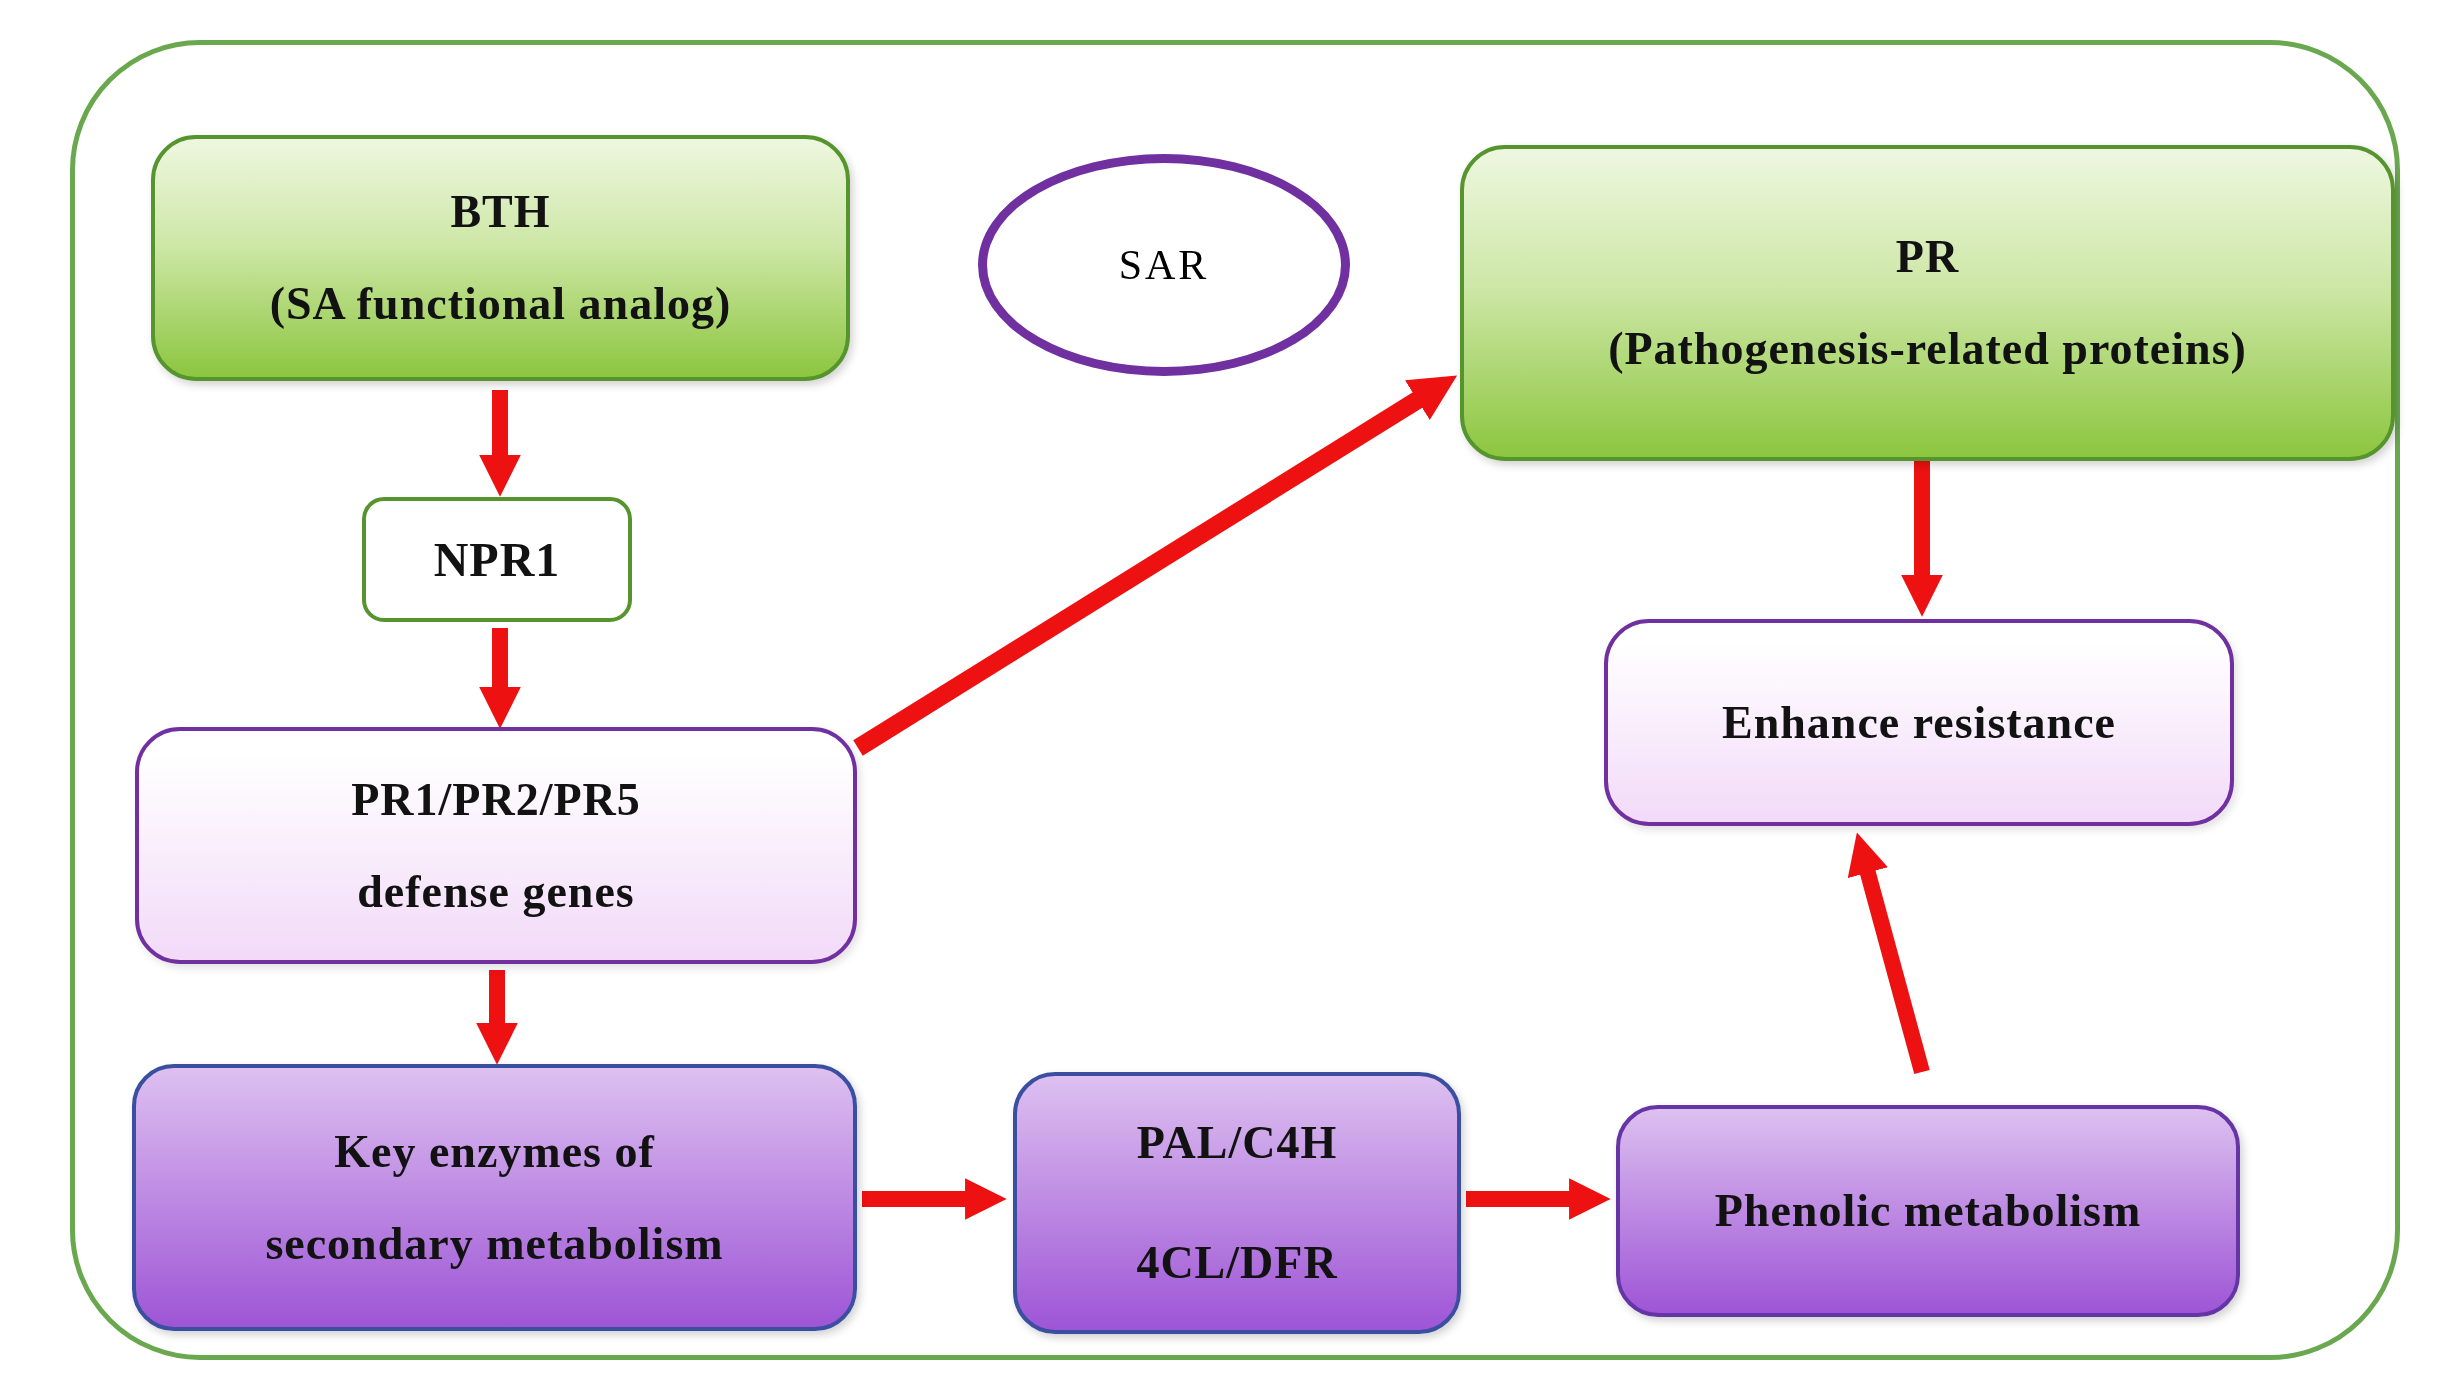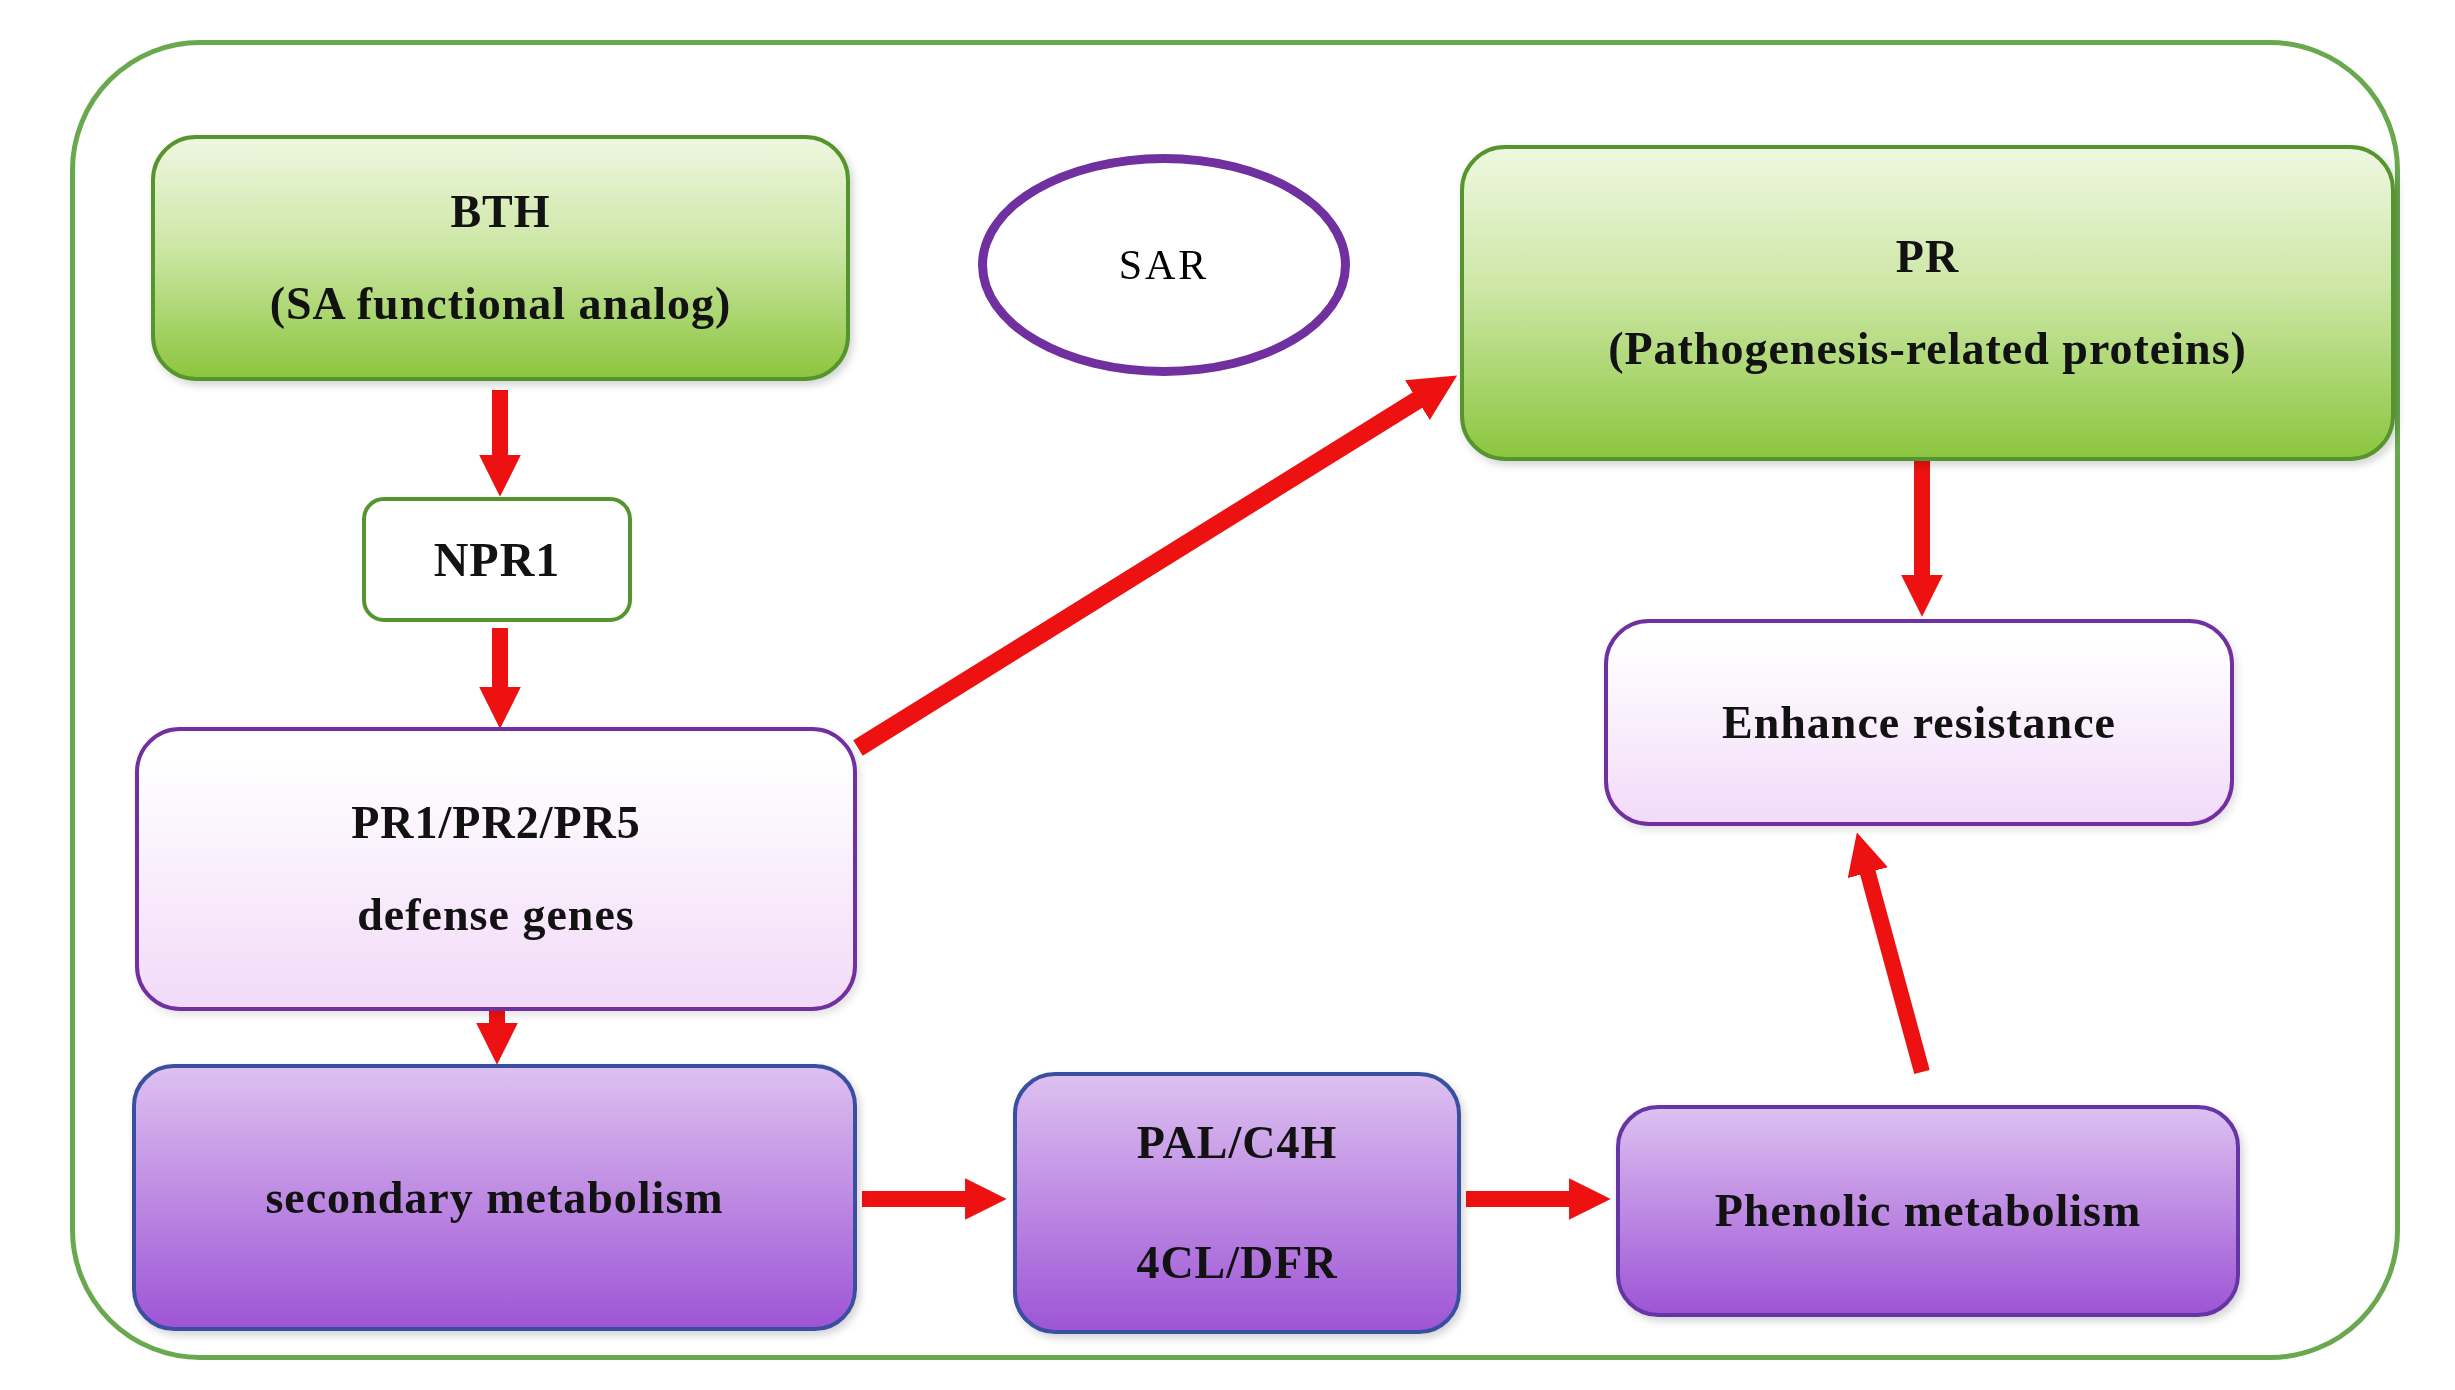--- a/index.html
+++ b/index.html
@@ -69,21 +69,21 @@
     background: #ffffff;
     display: flex; align-items: center; justify-content: center;
     font-weight: normal; font-size: 42px; letter-spacing: 3px;
     color: #000000;
   }
 
   
   .n-bth       { left: 151px;  top: 135px;  width: 699px; height: 246px; }
   .n-pr        { left: 1460px; top: 145px;  width: 935px; height: 316px; }
   .n-npr1      { left: 362px;  top: 497px;  width: 270px; height: 125px; }
-  .n-defense   { left: 135px;  top: 727px;  width: 722px; height: 284px; }
+  .n-defense   { left: 135px;  top: 727px;  width: 722px; height: 237px; }
   .n-enhance   { left: 1604px; top: 619px;  width: 630px; height: 207px; }
   .n-key       { left: 132px;  top: 1064px; width: 725px; height: 267px; }
   .n-pal       { left: 1013px; top: 1072px; width: 448px; height: 262px; line-height: 2.6; }
   .n-phenolic  { left: 1616px; top: 1057px; width: 624px; height: 212px; margin-top: 48px; }
 
   .node .tline { display: block; }
 </style>
 </head>
 <body>
 
@@ -130,20 +130,21 @@
   <div class="node lavender-box n-defense">
     <span class="tline">PR1/PR2/PR5</span>
     <span class="tline">defense genes</span>
   </div>
 
   <div class="node lavender-box n-enhance">
     <span class="tline">Enhance resistance</span>
   </div>
 
   <div class="node violet-box n-key">
+    <span class="tline">Key enzymes of</span>
     <span class="tline">secondary metabolism</span>
   </div>
 
   <div class="node violet-box n-pal">
     <span class="tline">PAL/C4H</span>
     <span class="tline">4CL/DFR</span>
   </div>
 
   <div class="node violet-box purple-edge n-phenolic">
     <span class="tline">Phenolic metabolism</span>

